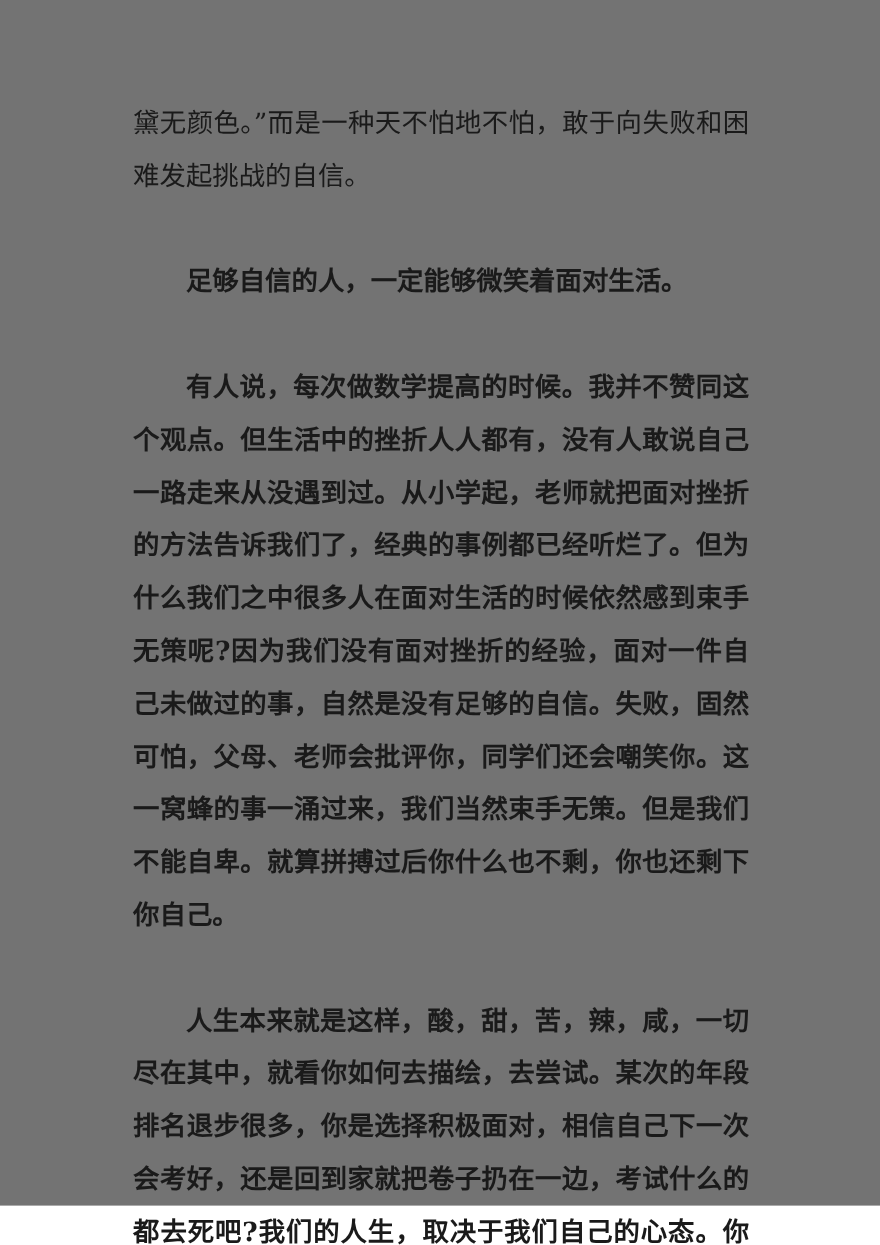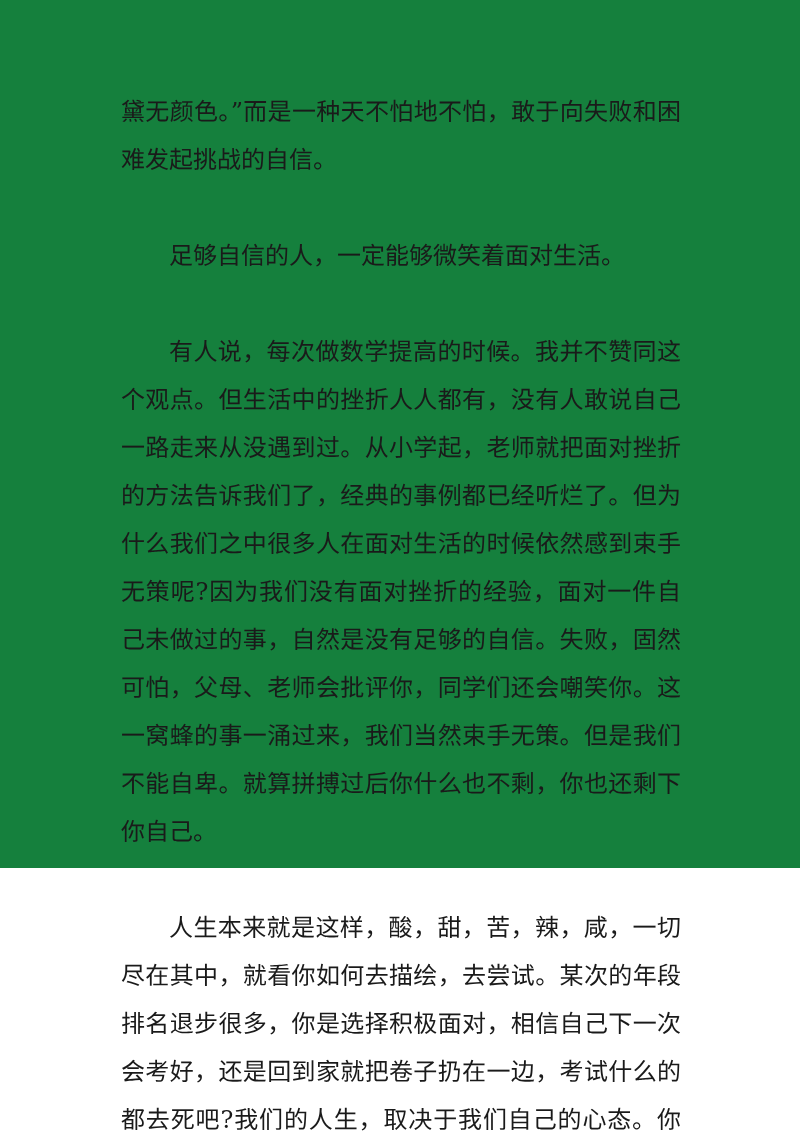--- a/index.html
+++ b/index.html
@@ -10,22 +10,22 @@
   }
   body {
     width: 800px;
     height: 1132px;
     overflow: hidden;
     font-family: "DejaVu Serif", "Liberation Serif", serif;
   }
   .page {
     position: relative;
     width: 800px;
-    height: 868px;
-    background: #15803d;
+    height: 1096px;
+    background: #737373;
     box-sizing: border-box;
   }
   .page-body {
     position: absolute;
     left: 121px;
     top: 88px;
     width: 560px;
   }
   .para {
     margin: 0;
@@ -39,20 +39,21 @@
     letter-spacing: 0px;
     word-break: break-all;
     font-family: "DejaVu Serif", "Liberation Serif", serif;
     -webkit-font-smoothing: antialiased;
   }
   .para.indent {
     text-indent: 48px;
   }
   .para + .para {
     margin-top: 48px;
+    font-weight: bold;
   }
   
   .para.continuation {
     text-indent: 0;
   }
 </style>
 </head>
 <body>
 
 <div class="page">

